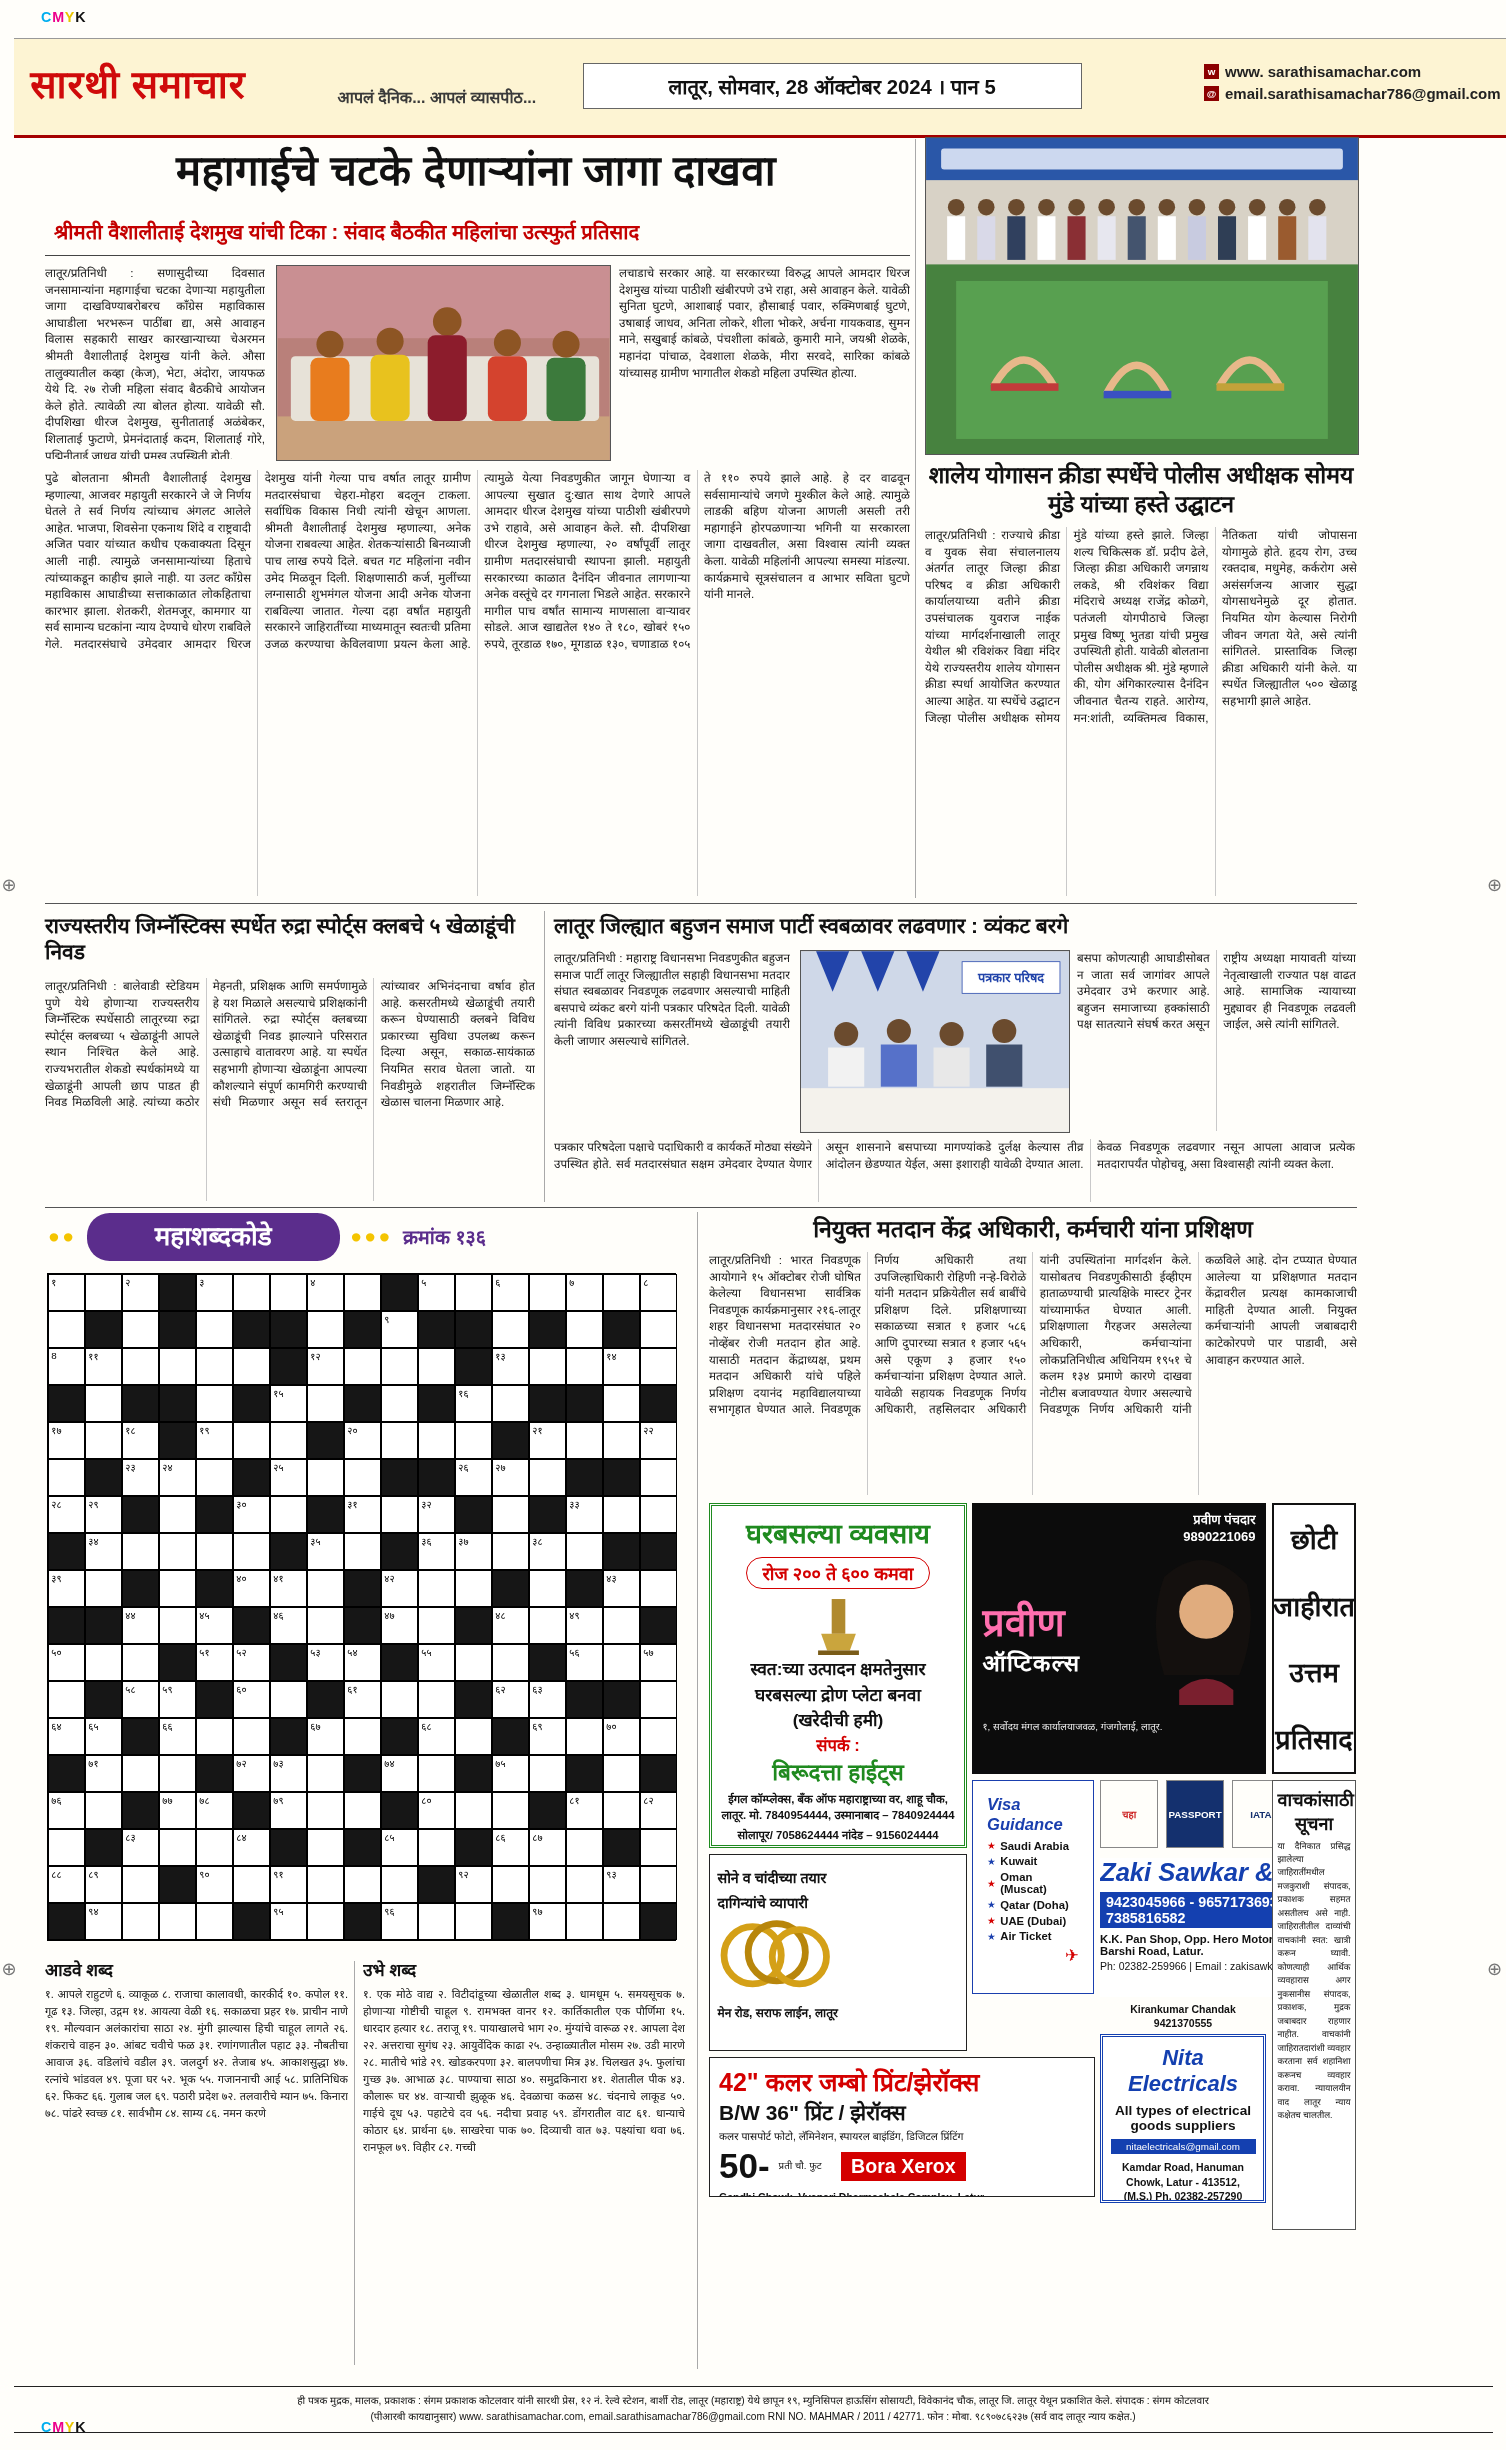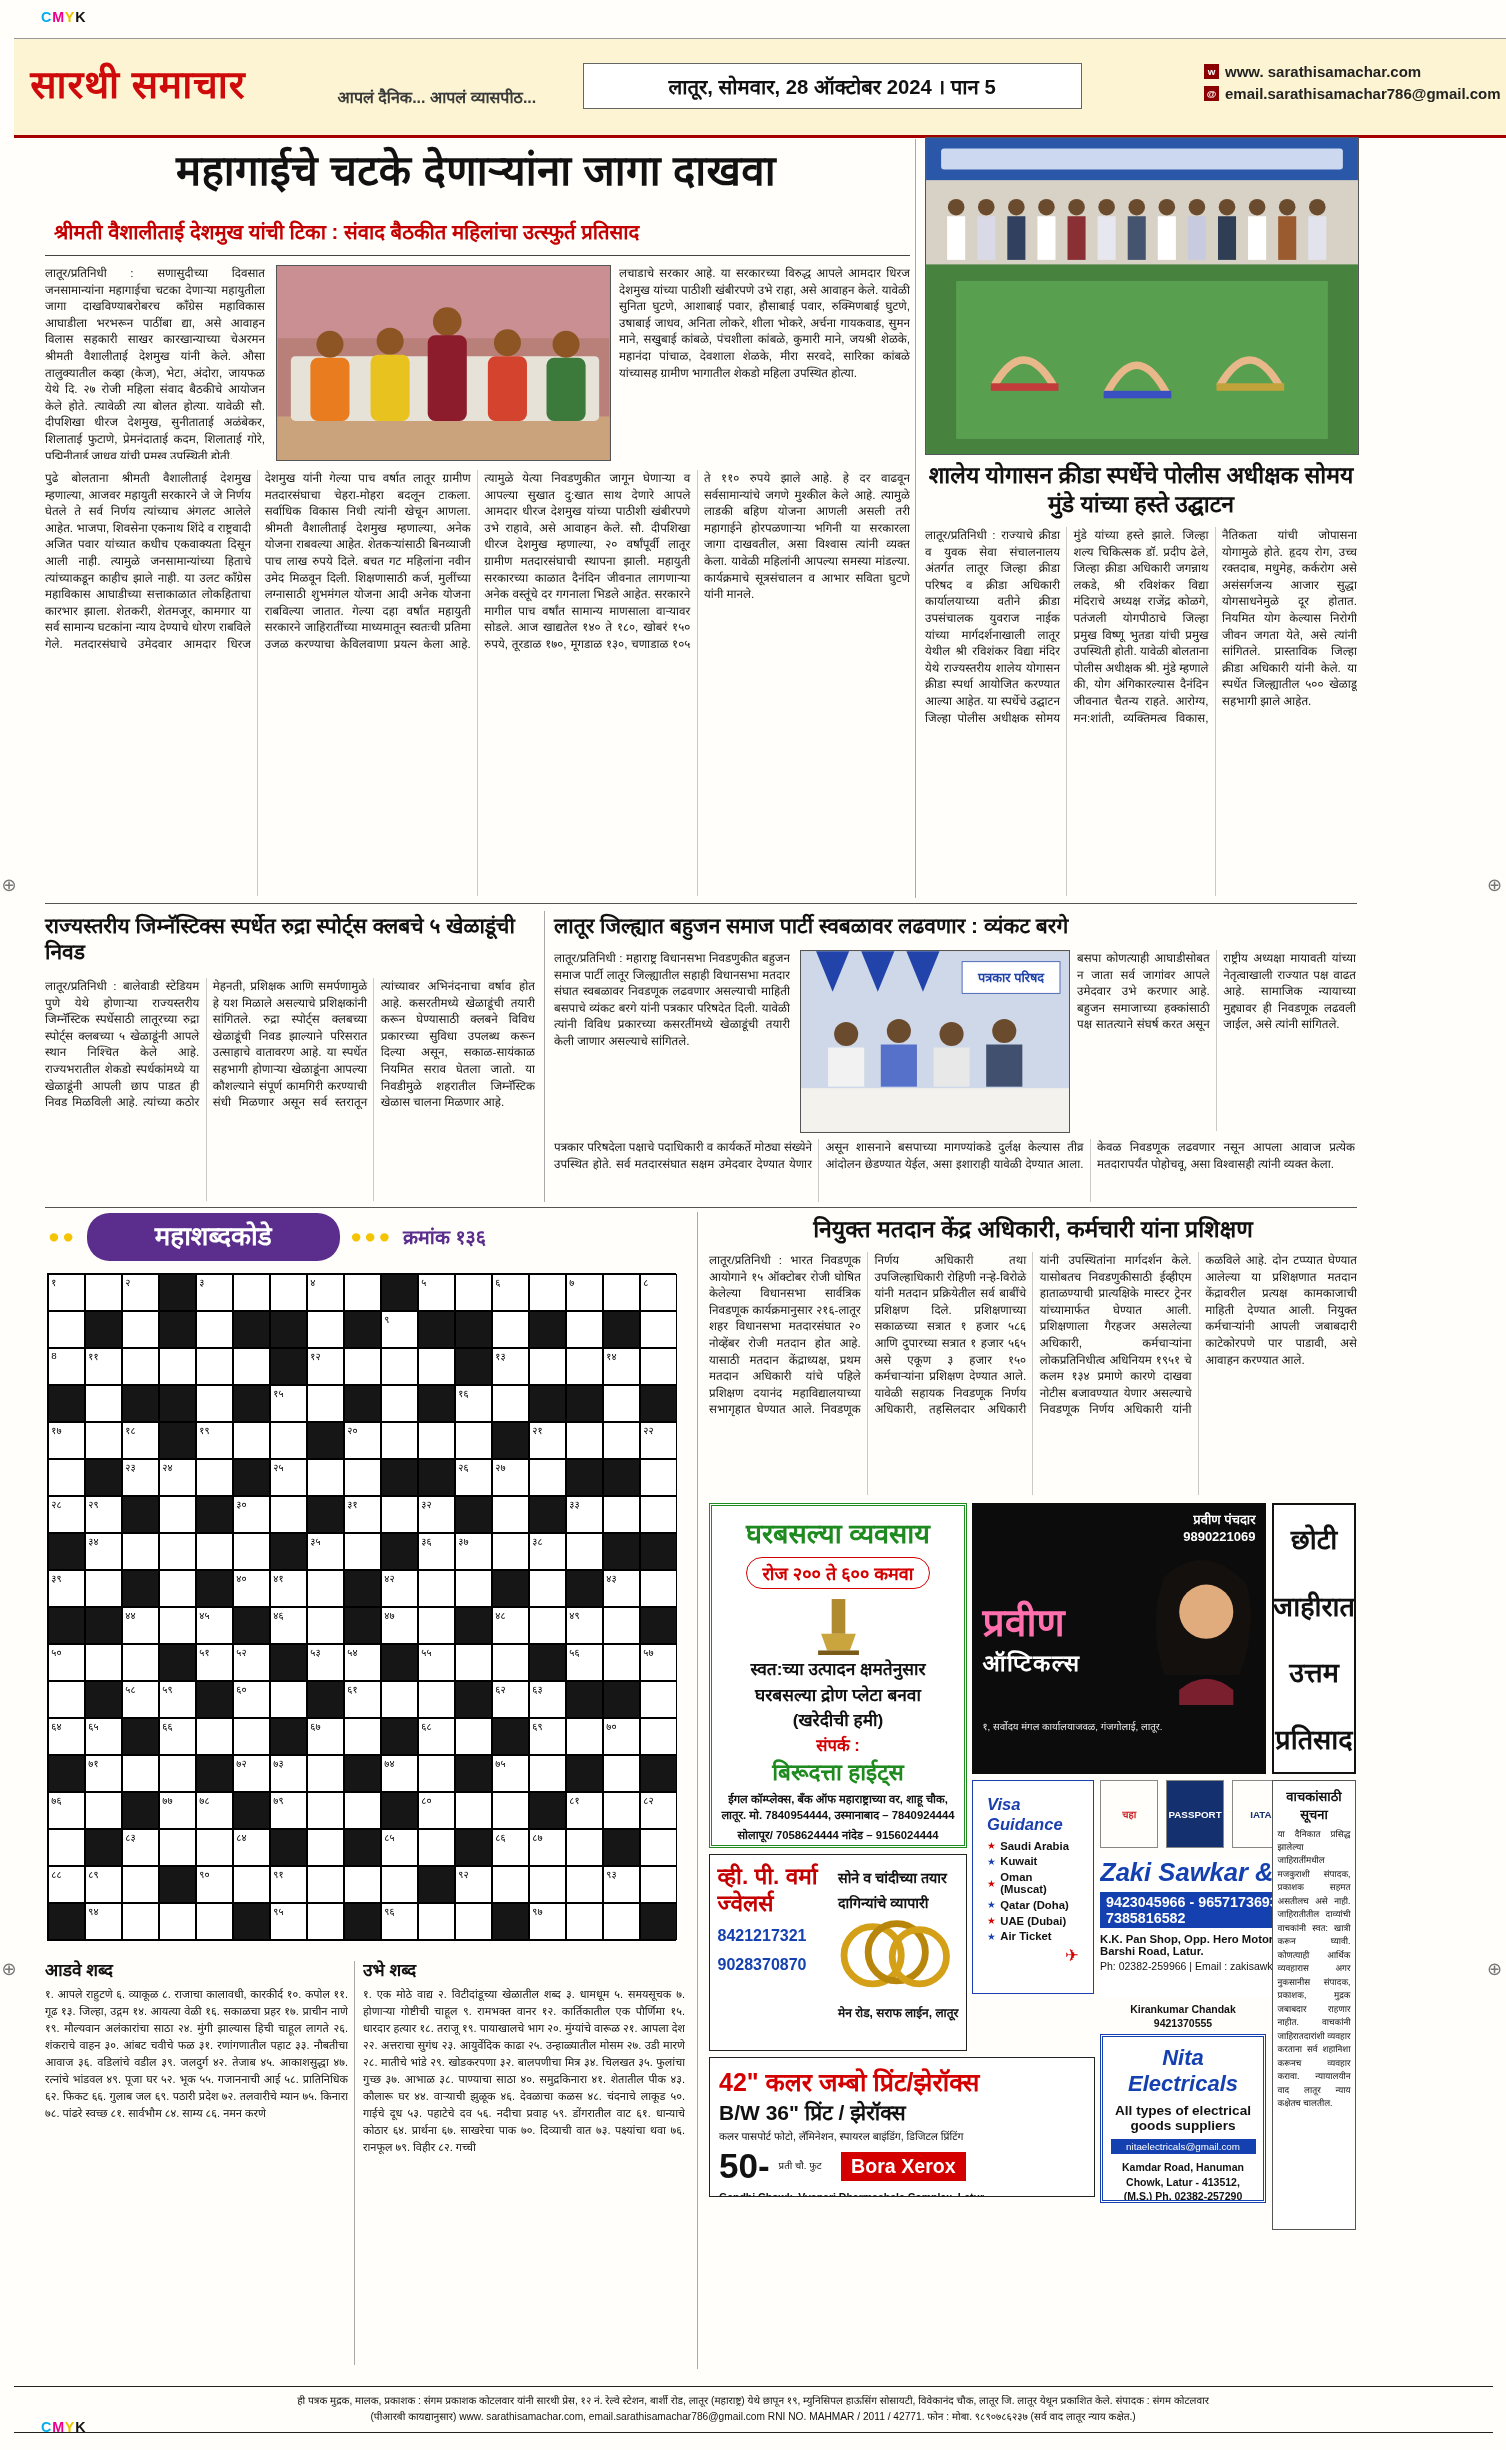--- a/index.html
+++ b/index.html
@@ -92,21 +92,21 @@
   .xx-note{font-size:9.8px;width:53px;line-height:1.2;}
   .xx-brand{background:#d40000;color:#fff;font-size:19.6px;font-weight:bold;padding:3px 10.5px;}
   .xx-addr{font-size:10.5px;font-weight:bold;margin-top:4.5px;}
   .nita-owner{font-size:10.5px;font-weight:bold;line-height:1.3;}
   .ad-nita{border:3px double #1440b0;padding:7.5px;text-align:center;}
   .nita-name{color:#1440b0;font-size:22px;font-weight:bold;font-style:italic;}
   .nita-desc{font-size:13.6px;font-weight:bold;margin:6px 0;}
   .nita-email{background:#1440b0;color:#fff;font-size:9.8px;padding:2.3px 3px;}
   .nita-addr{font-size:10.5px;font-weight:bold;margin-top:6px;line-height:1.4;}
   .ad-suchana{border:0.8px solid #555;padding:6px 4.5px;}
-  .suchana-title{font-size:13px;font-weight:bold;text-align:center;margin-bottom:4.5px;}
+  .suchana-title{font-size:18px;font-weight:bold;text-align:center;margin-bottom:4.5px;}
   .suchana-body{font-size:8.7px;line-height:1.55;text-align:justify;}
 
   .footer{left:13.6px;top:2386px;width:1479px;border-top:1.5px solid #222;border-bottom:0.8px solid #222;
           text-align:center;padding:6px 0;font-size:10.2px;line-height:1.6;}
 </style>
 </head>
 <body>
 
 <div class="page">
 
@@ -846,26 +846,20 @@
   </div>
 
   <div class="abs ad" style="left:1100px;top:1858px;width:256px;height:139px;">
     <div class="zaki-name">Zaki Sawkar &amp; Co.</div>
     <div class="zaki-phones">9423045966 - 9657173693 - 7385816582</div>
     <div class="zaki-addr">K.K. Pan Shop, Opp. Hero Motor Showroom, Barshi Road, Latur.</div>
     <div class="zaki-contact">Ph: 02382-259966 | Email : zakisawkar@gmail.com</div>
   </div>
 
   <div class="abs ad ad-verma" style="left:709px;top:1854px;width:258px;height:197px;">
-    <div style="width:113px;">
-      <div class="verma-name">व्ही. पी. वर्मा</div>
-      <div class="verma-name">ज्वेलर्स</div>
-      <div class="verma-phones">8421217321</div>
-      <div class="verma-phones">9028370870</div>
-    </div>
     <div style="flex:1;">
       <div class="verma-desc">सोने व चांदीच्या तयार</div>
       <div class="verma-desc">दागिन्यांचे व्यापारी</div>
       <svg width="113" height="83" viewBox="0 0 150 110">
         <circle cx="46" cy="56" r="38" fill="none" stroke="#d4a017" stroke-width="9"></circle>
         <circle cx="78" cy="52" r="38" fill="none" stroke="#b8860b" stroke-width="9"></circle>
         <circle cx="108" cy="58" r="36" fill="none" stroke="#d4a017" stroke-width="9"></circle>
       </svg>
       <div class="verma-desc" style="font-size:12px;">मेन रोड, सराफ लाईन, लातूर</div>
     </div>

